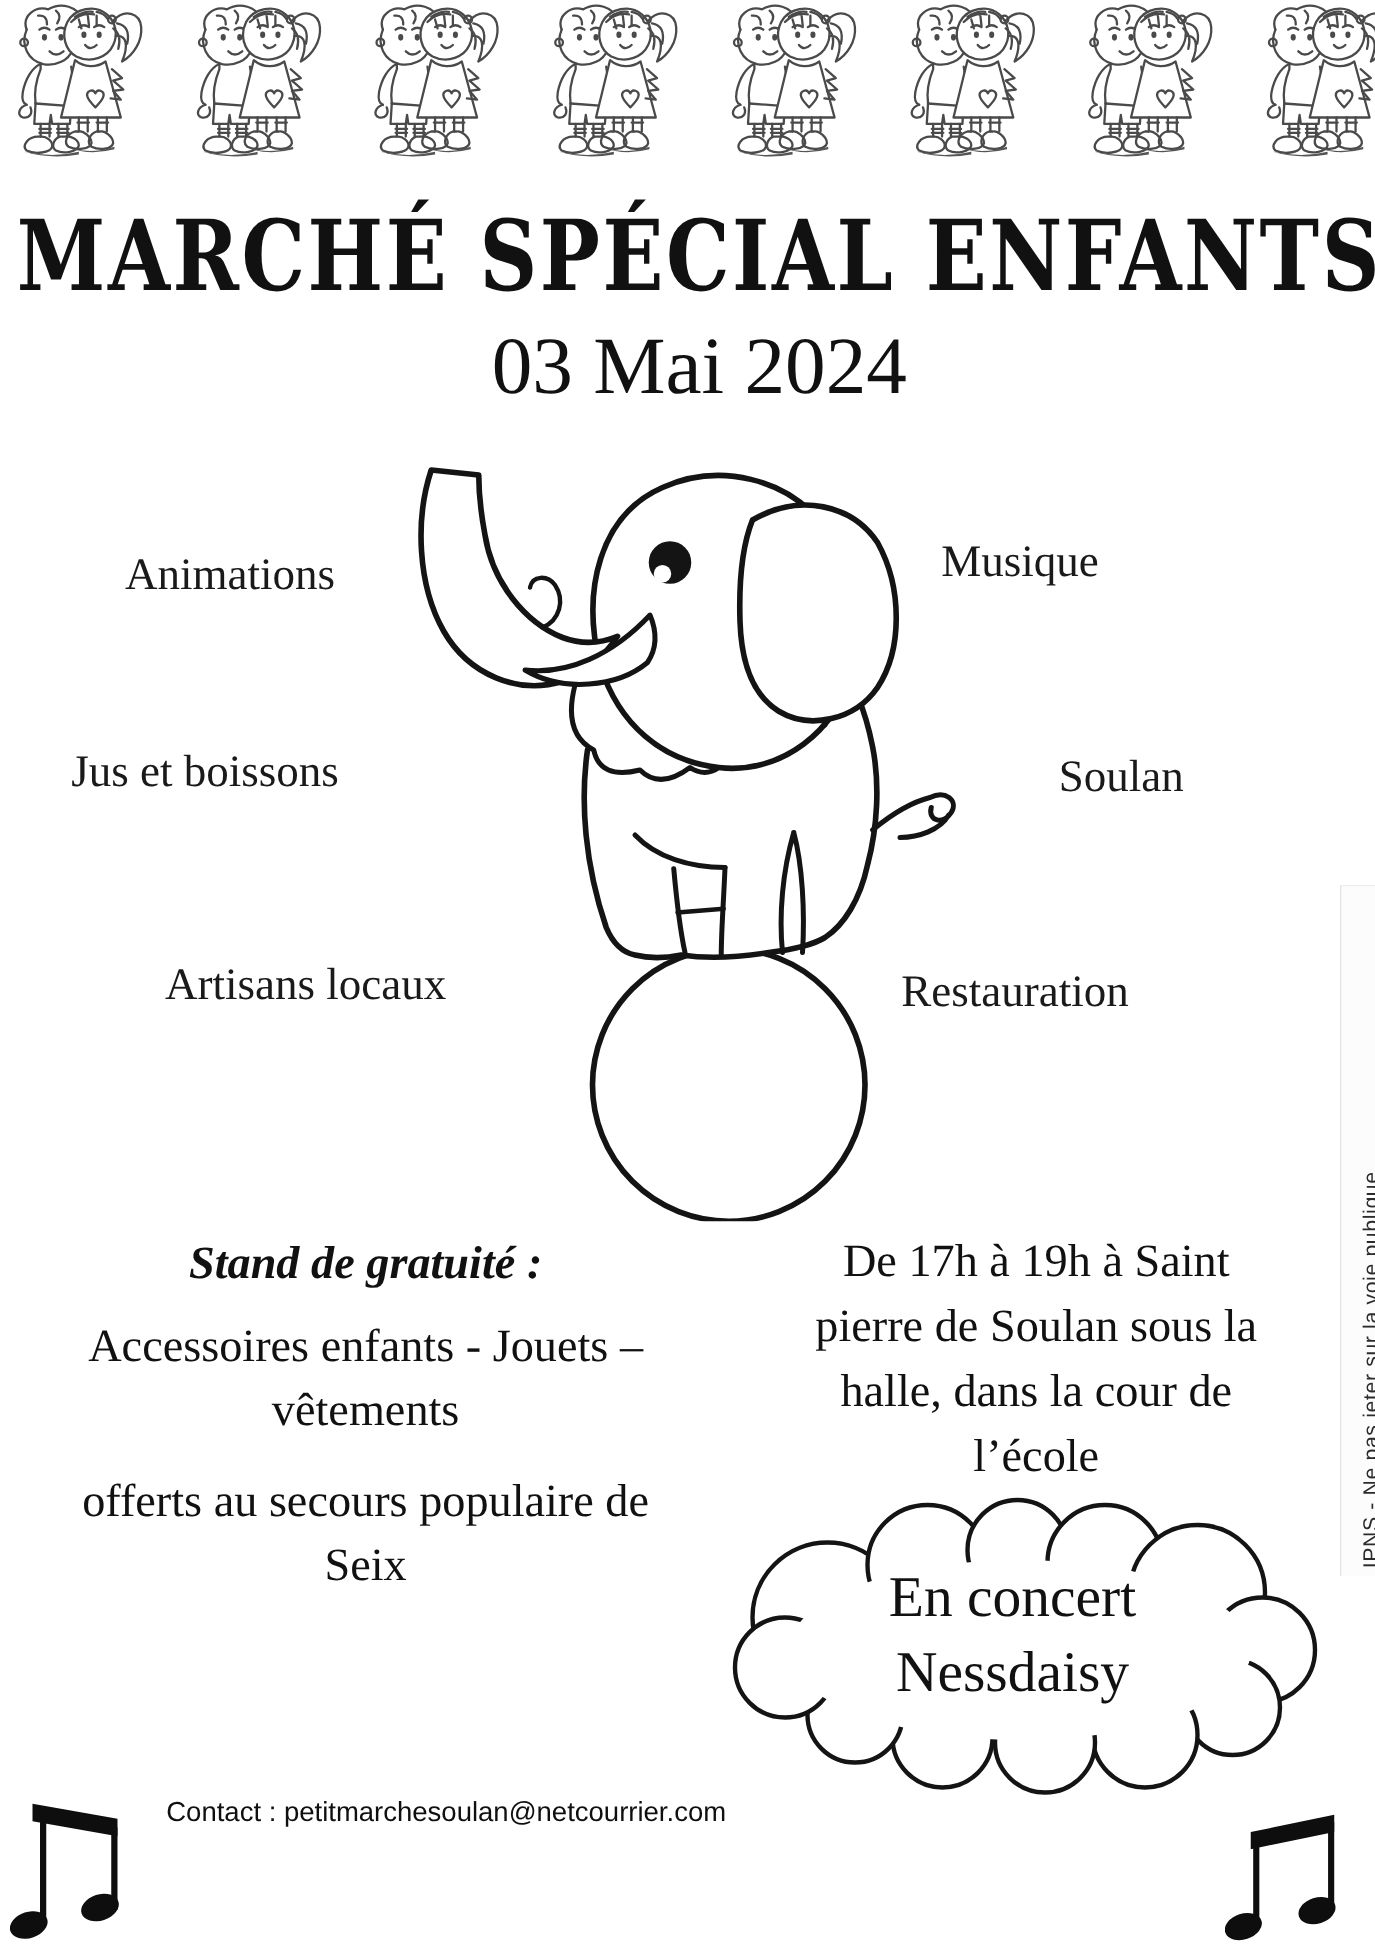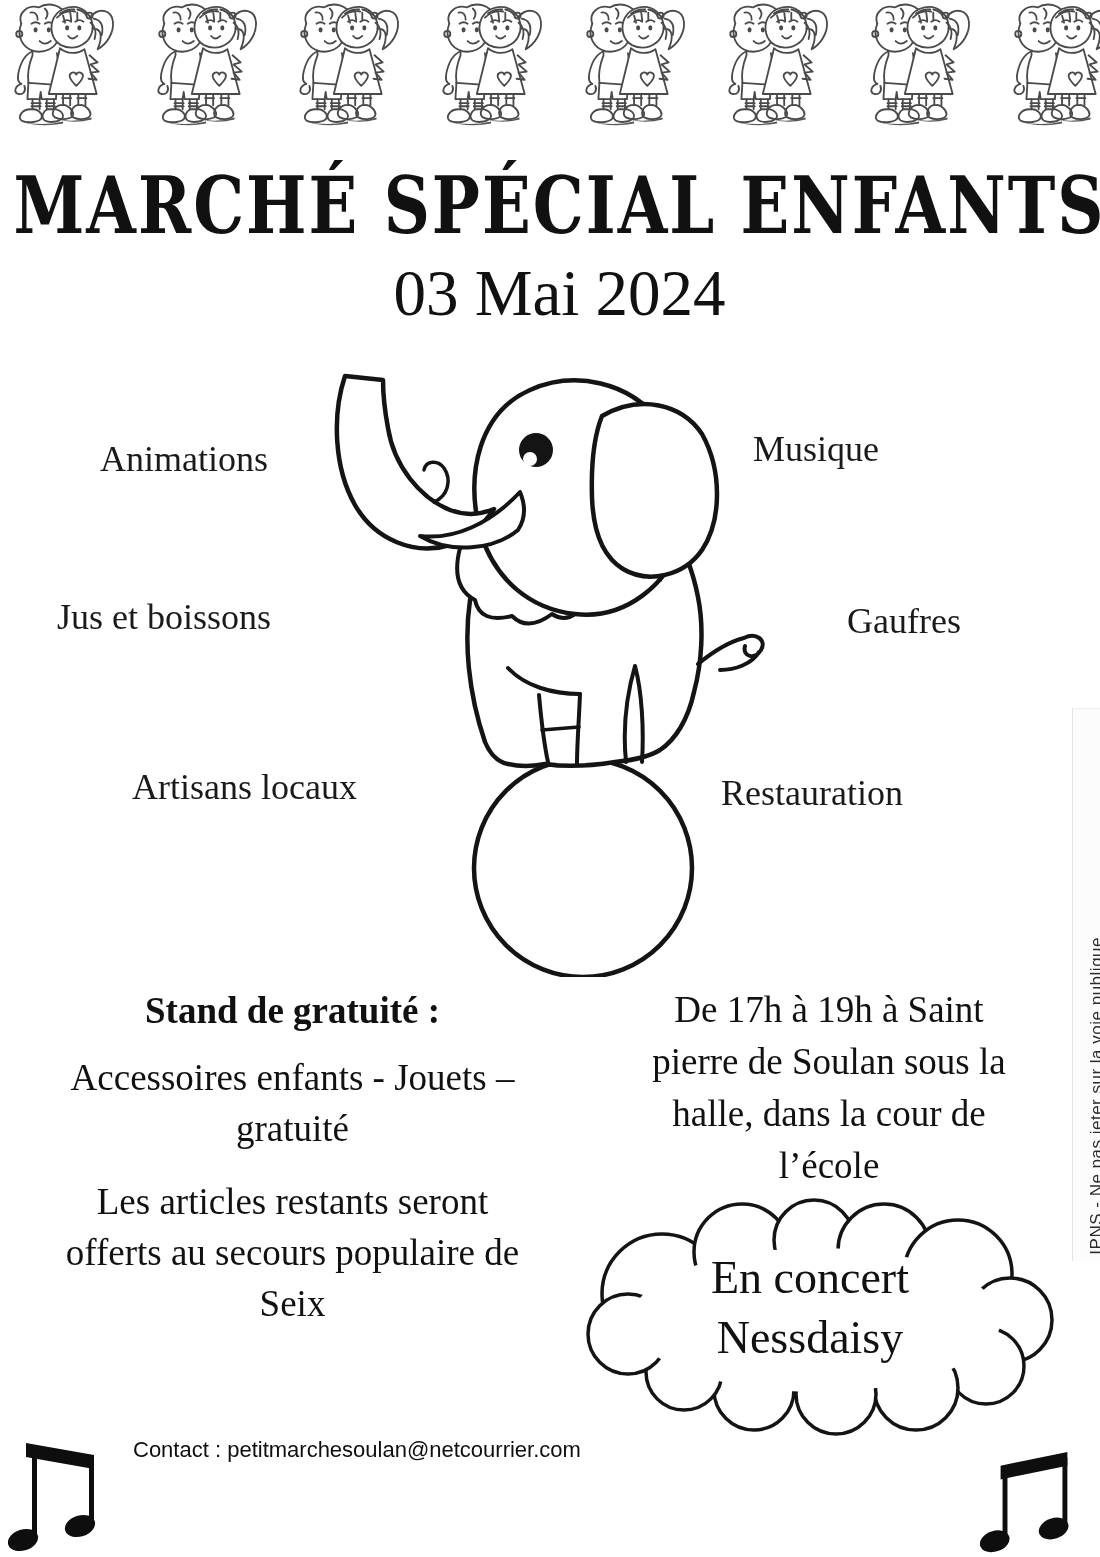--- a/index.html
+++ b/index.html
@@ -32,21 +32,21 @@
   .f-musique{ left:753px; top:428px; }
   .f-jus{ left:57px; top:596px; }
   .f-gaufres{ left:847px; top:600px; }
   .f-artisans{ left:132px; top:766px; }
   .f-restauration{ left:721px; top:772px; }
   
   .free-stand{
     position:absolute; left:15px; top:985px; width:555px;
     text-align:center; font-size:37px; line-height:51px;
   }
-  .free-stand .heading{ font-weight:bold; margin-bottom:16px; }
+  .free-stand .heading{ font-weight:bold; margin-bottom:16px;font-style:italic; }
   .free-stand .note{ margin-top:22px; }
   .schedule{
     position:absolute; left:615px; top:984px; width:428px;
     text-align:center; font-size:37px; line-height:52px;
   }
   
   .cloud{ position:absolute; left:554px; top:1194px; width:510px; height:246px; }
   .concert-text{
     position:absolute; left:650px; top:1248px; width:320px;
     text-align:center; font-size:46px; line-height:60px;
@@ -177,30 +177,29 @@
       <path d="M272,64 C310,42 352,52 372,82 C392,118 392,168 372,198 C354,224 318,232 293,217 C272,204 263,177 262,145 C261,112 264,84 272,64 Z" fill="#ffffff"></path>
 
       <circle cx="206" cy="98" r="17" fill="#141414" stroke="none"></circle>
       <circle cx="200" cy="107" r="7" fill="#ffffff" stroke="none"></circle>
     </g>
   </svg>
 
   <div class="feature f-animations">Animations</div>
   <div class="feature f-musique">Musique</div>
   <div class="feature f-jus">Jus et boissons</div>
-  <div class="feature f-gaufres">Gaufres</div>
+  <div class="feature f-gaufres">Soulan</div>
   <div class="feature f-artisans">Artisans locaux</div>
   <div class="feature f-restauration">Restauration</div>
 
   <div class="free-stand">
     <div class="heading">Stand de gratuité :</div>
     <div>Accessoires enfants - Jouets –</div>
-    <div>gratuité</div>
+    <div>vêtements</div>
     <div class="note">
-      <div>Les articles restants seront</div>
       <div>offerts au secours populaire de</div>
       <div>Seix</div>
     </div>
   </div>
 
   <div class="schedule">
     <div>De 17h à 19h à Saint</div>
     <div>pierre de Soulan sous la</div>
     <div>halle, dans la cour de</div>
     <div>l’école</div>

